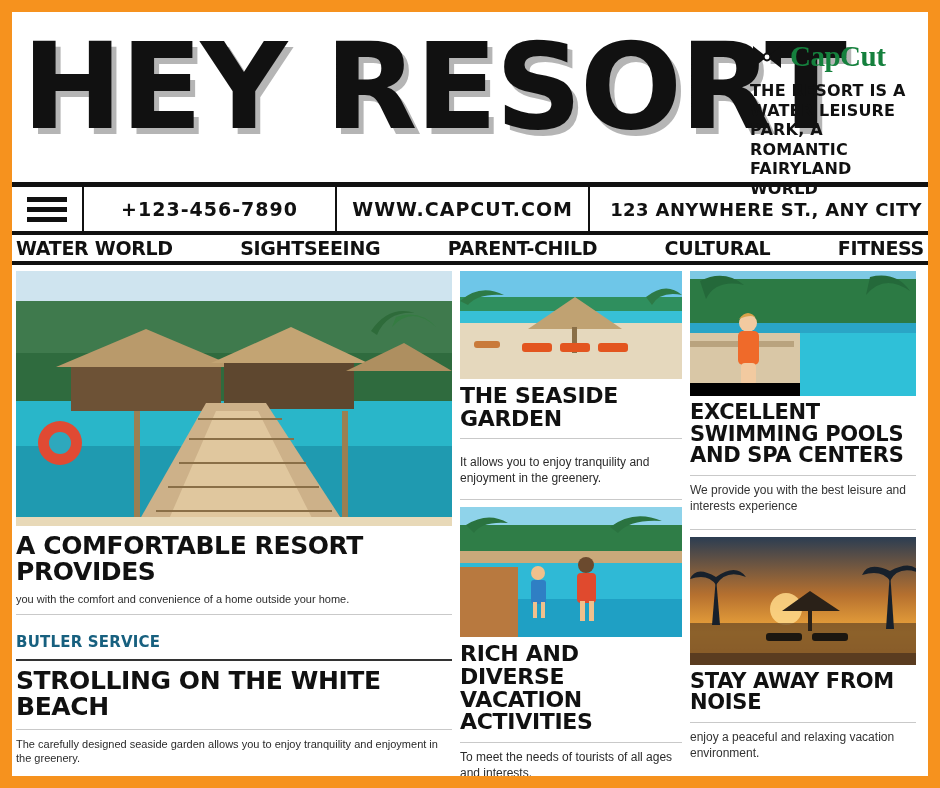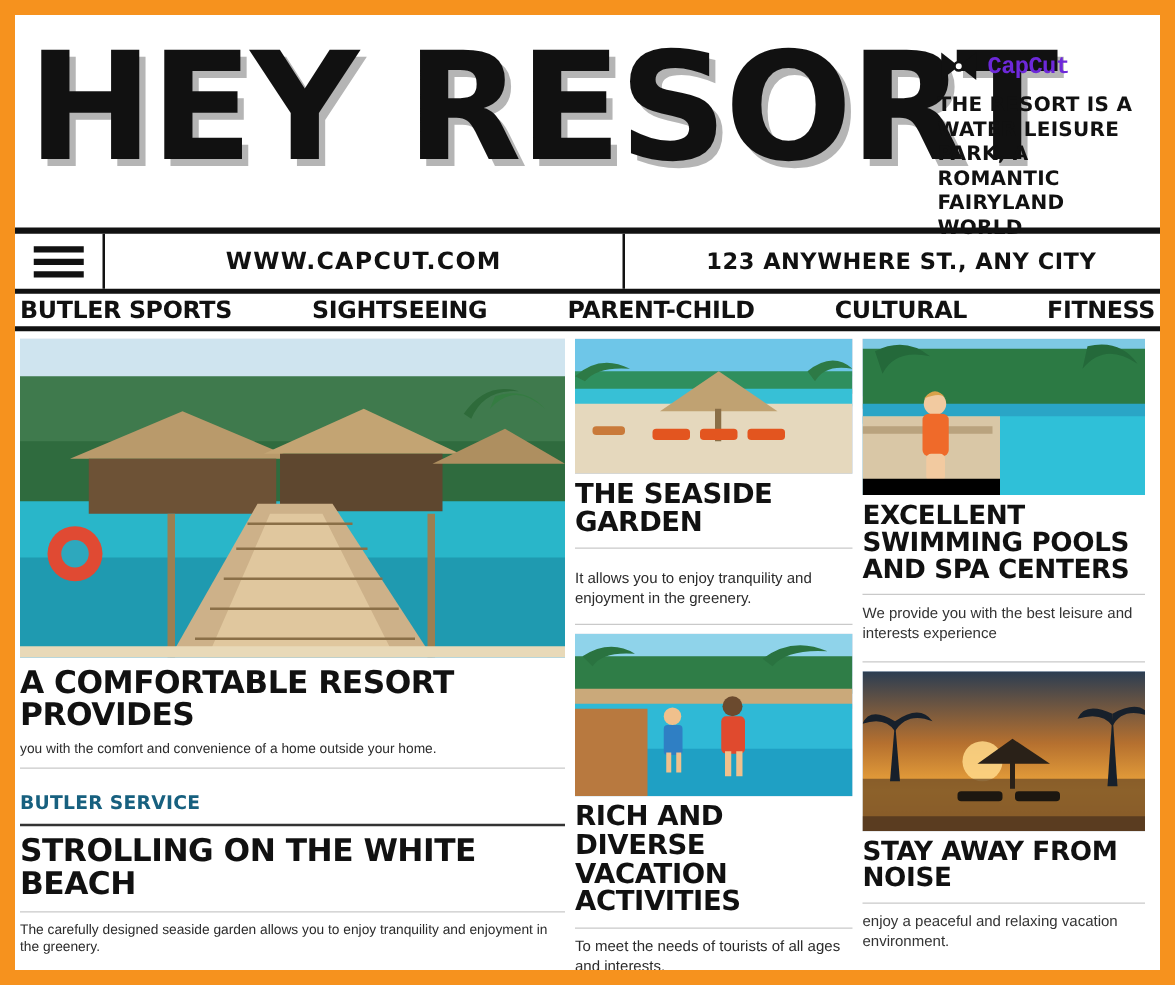--- a/index.html
+++ b/index.html
@@ -46,24 +46,24 @@
     text-align:left;
   }
   .brand-row {
     display:flex;
     align-items:center;
     gap:6px;
     margin-bottom:8px;
   }
   .brand-logo { width:34px; height:26px; flex:0 0 auto; }
   .brand-name {
-    font-family:Liberation Mono, monospace;
-    font-weight:bold;
-    font-size:19px;
-    color:#6d28d9;
+    font-family:Liberation Serif, serif;
+    font-weight:bold;
+    font-size:29px;
+    color:#15803d;
     letter-spacing:-0.5px;
   }
   .brand-tagline {
     font-family:"DejaVu Sans", sans-serif;
     font-weight:bold;
     font-size:16px;
     line-height:1.22;
     color:#111;
     text-transform:uppercase;
     letter-spacing:0.2px;
@@ -220,26 +220,27 @@
       <div class="brand-tagline">THE RESORT IS A WATER LEISURE PARK, A ROMANTIC FAIRYLAND WORLD</div>
     </div>
   </div>
 
   <div class="contact-bar">
     <div class="hamburger">
       <span></span>
       <span></span>
       <span></span>
     </div>
+    <div class="contact-cell">+123-456-7890</div>
     <div class="contact-cell">WWW.CAPCUT.COM</div>
     <div class="contact-cell addr">123 ANYWHERE ST., ANY CITY</div>
   </div>
 
   <div class="cat-nav">
-    <div class="cat-item">BUTLER SPORTS</div>
+    <div class="cat-item">WATER WORLD</div>
     <div class="cat-spacer"></div>
     <div class="cat-item">SIGHTSEEING</div>
     <div class="cat-spacer"></div>
     <div class="cat-item">PARENT-CHILD</div>
     <div class="cat-spacer"></div>
     <div class="cat-item">CULTURAL</div>
     <div class="cat-spacer"></div>
     <div class="cat-item">FITNESS</div>
   </div>
 

